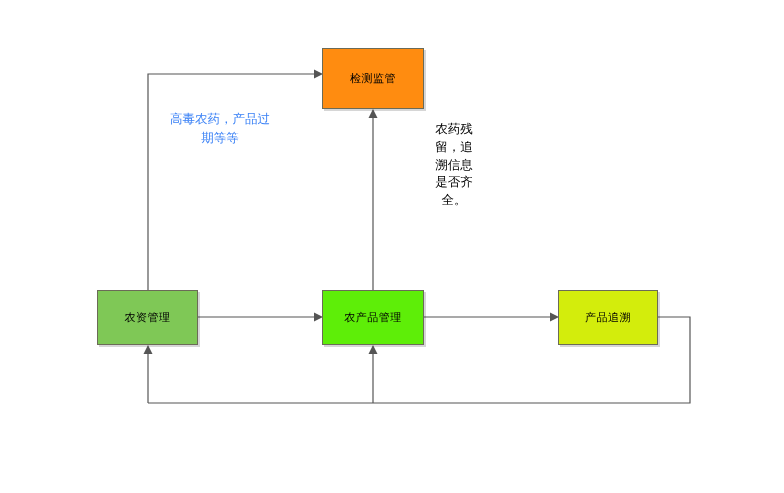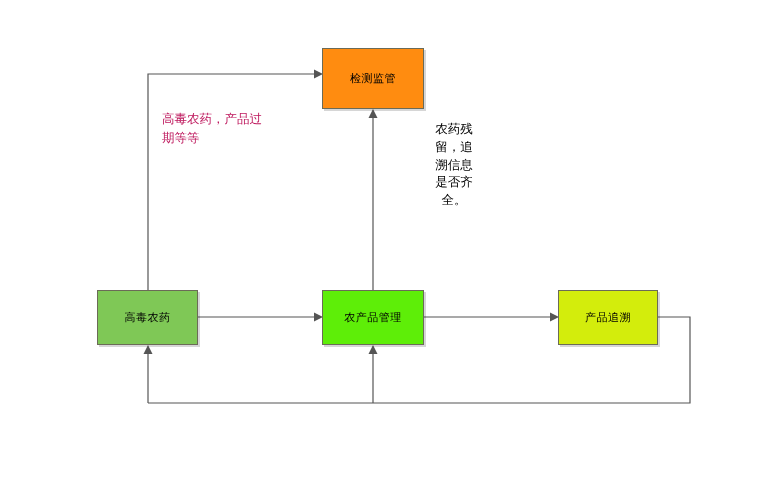--- a/index.html
+++ b/index.html
@@ -30,23 +30,23 @@
     color: #000000;
     letter-spacing: 0.5px;
     line-height: 1.2;
   }
   .node-shadow {
     box-shadow: 2px 2px 0 rgba(0,0,0,0.16);
   }
   .edge-label {
     position: absolute;
     font-size: 12.5px;
-    color: #be185d;
+    color: #3b82f6;
     line-height: 1.5;
-    text-align: left;
+    text-align: center;
     white-space: pre-line;
   }
   .edge-label-vertical {
     position: absolute;
     font-size: 12.5px;
     color: #000000;
     line-height: 1.42;
     text-align: center;
     width: 52px;
     margin-left: 28px;
@@ -108,21 +108,21 @@
       <path class="wire" d="M373,403 L373,354"></path>
       <polygon class="arrowhead" points="368.5,354 373,345 377.5,354"></polygon>
     </g>
   </svg>
 
   <div class="node node-shadow" id="node-inspection" style="left:322px; top:48px; width:102px; height:61px; background:#ff8c10;">
     <span>检测监管</span>
   </div>
 
   <div class="node node-shadow" id="node-agri-materials" style="left:97px; top:290px; width:101px; height:55px; background:#7fc856;">
-    <span>高毒农药</span>
+    <span>农资管理</span>
   </div>
 
   <div class="node node-shadow" id="node-traceability" style="left:558px; top:290px; width:100px; height:55px; background:#d3ed0c;">
     <span>产品追溯</span>
   </div>
 
   <div class="node node-shadow" id="node-agri-products" style="left:322px; top:290px; width:102px; height:55px; background:#5eee08;">
     <span>农产品管理</span>
   </div>
 

